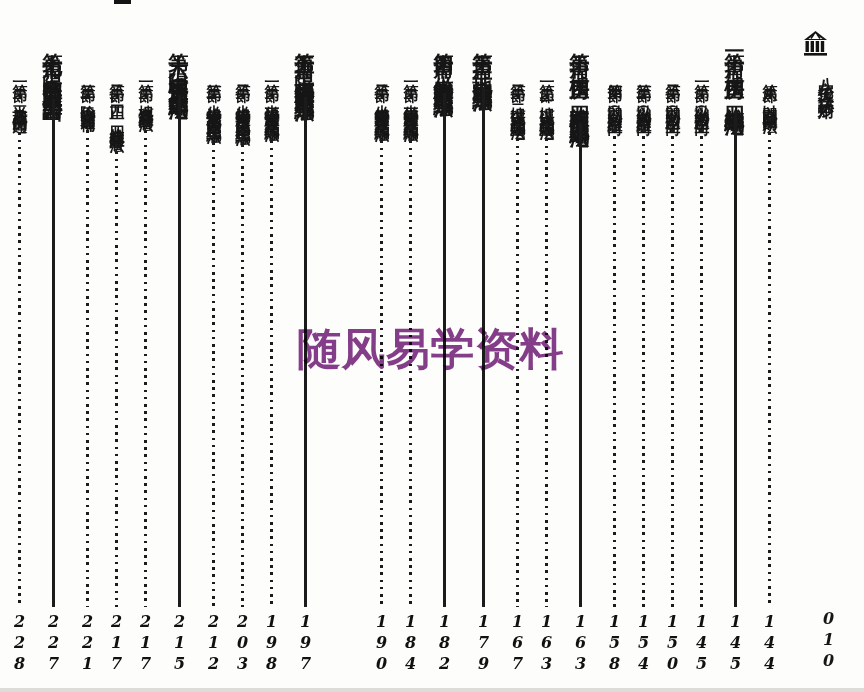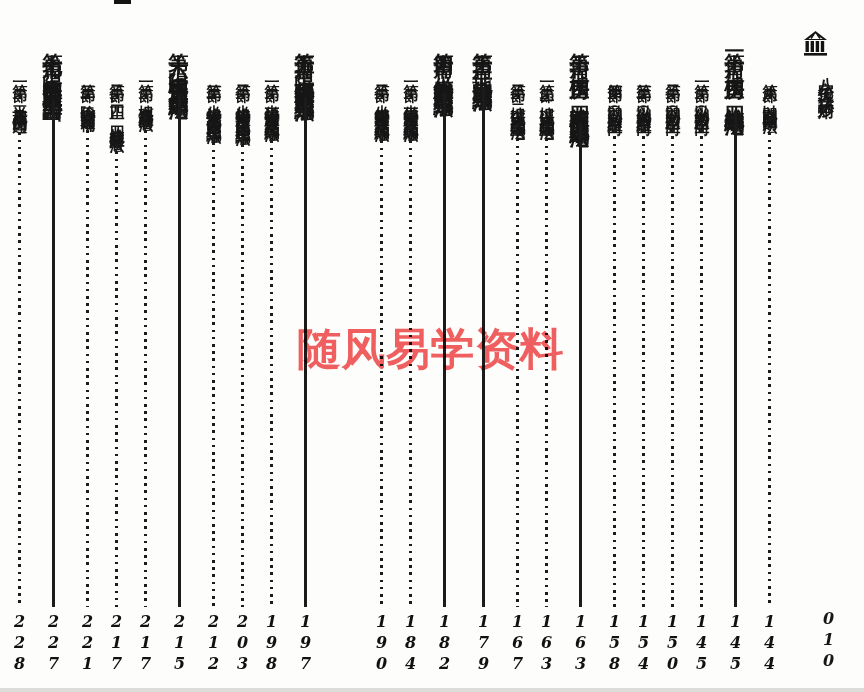--- a/index.html
+++ b/index.html
@@ -247,17 +247,17 @@
         <rect x="6.6" y="10" width="3.4" height="11" fill="#141414"></rect>
         <rect x="11.7" y="10" width="3.4" height="11" fill="#141414"></rect>
         <rect x="16.8" y="10" width="3.4" height="11" fill="#141414"></rect>
         <rect x="0" y="22" width="23" height="2.6" fill="#141414"></rect>
       </svg>
     </span>
     <div class="book-title">八宅後天法訣妙用</div>
     <div class="folio">010</div>
   </div>
 
-  <div class="watermark" style="color: #ef4444;">随风易学资料</div>
+  <div class="watermark" style="color: #701a75;">随风易学资料</div>
 
   <div class="speck-top"></div>
   <div class="scan-bottom"></div>
 </div>
 
 </body></html>

